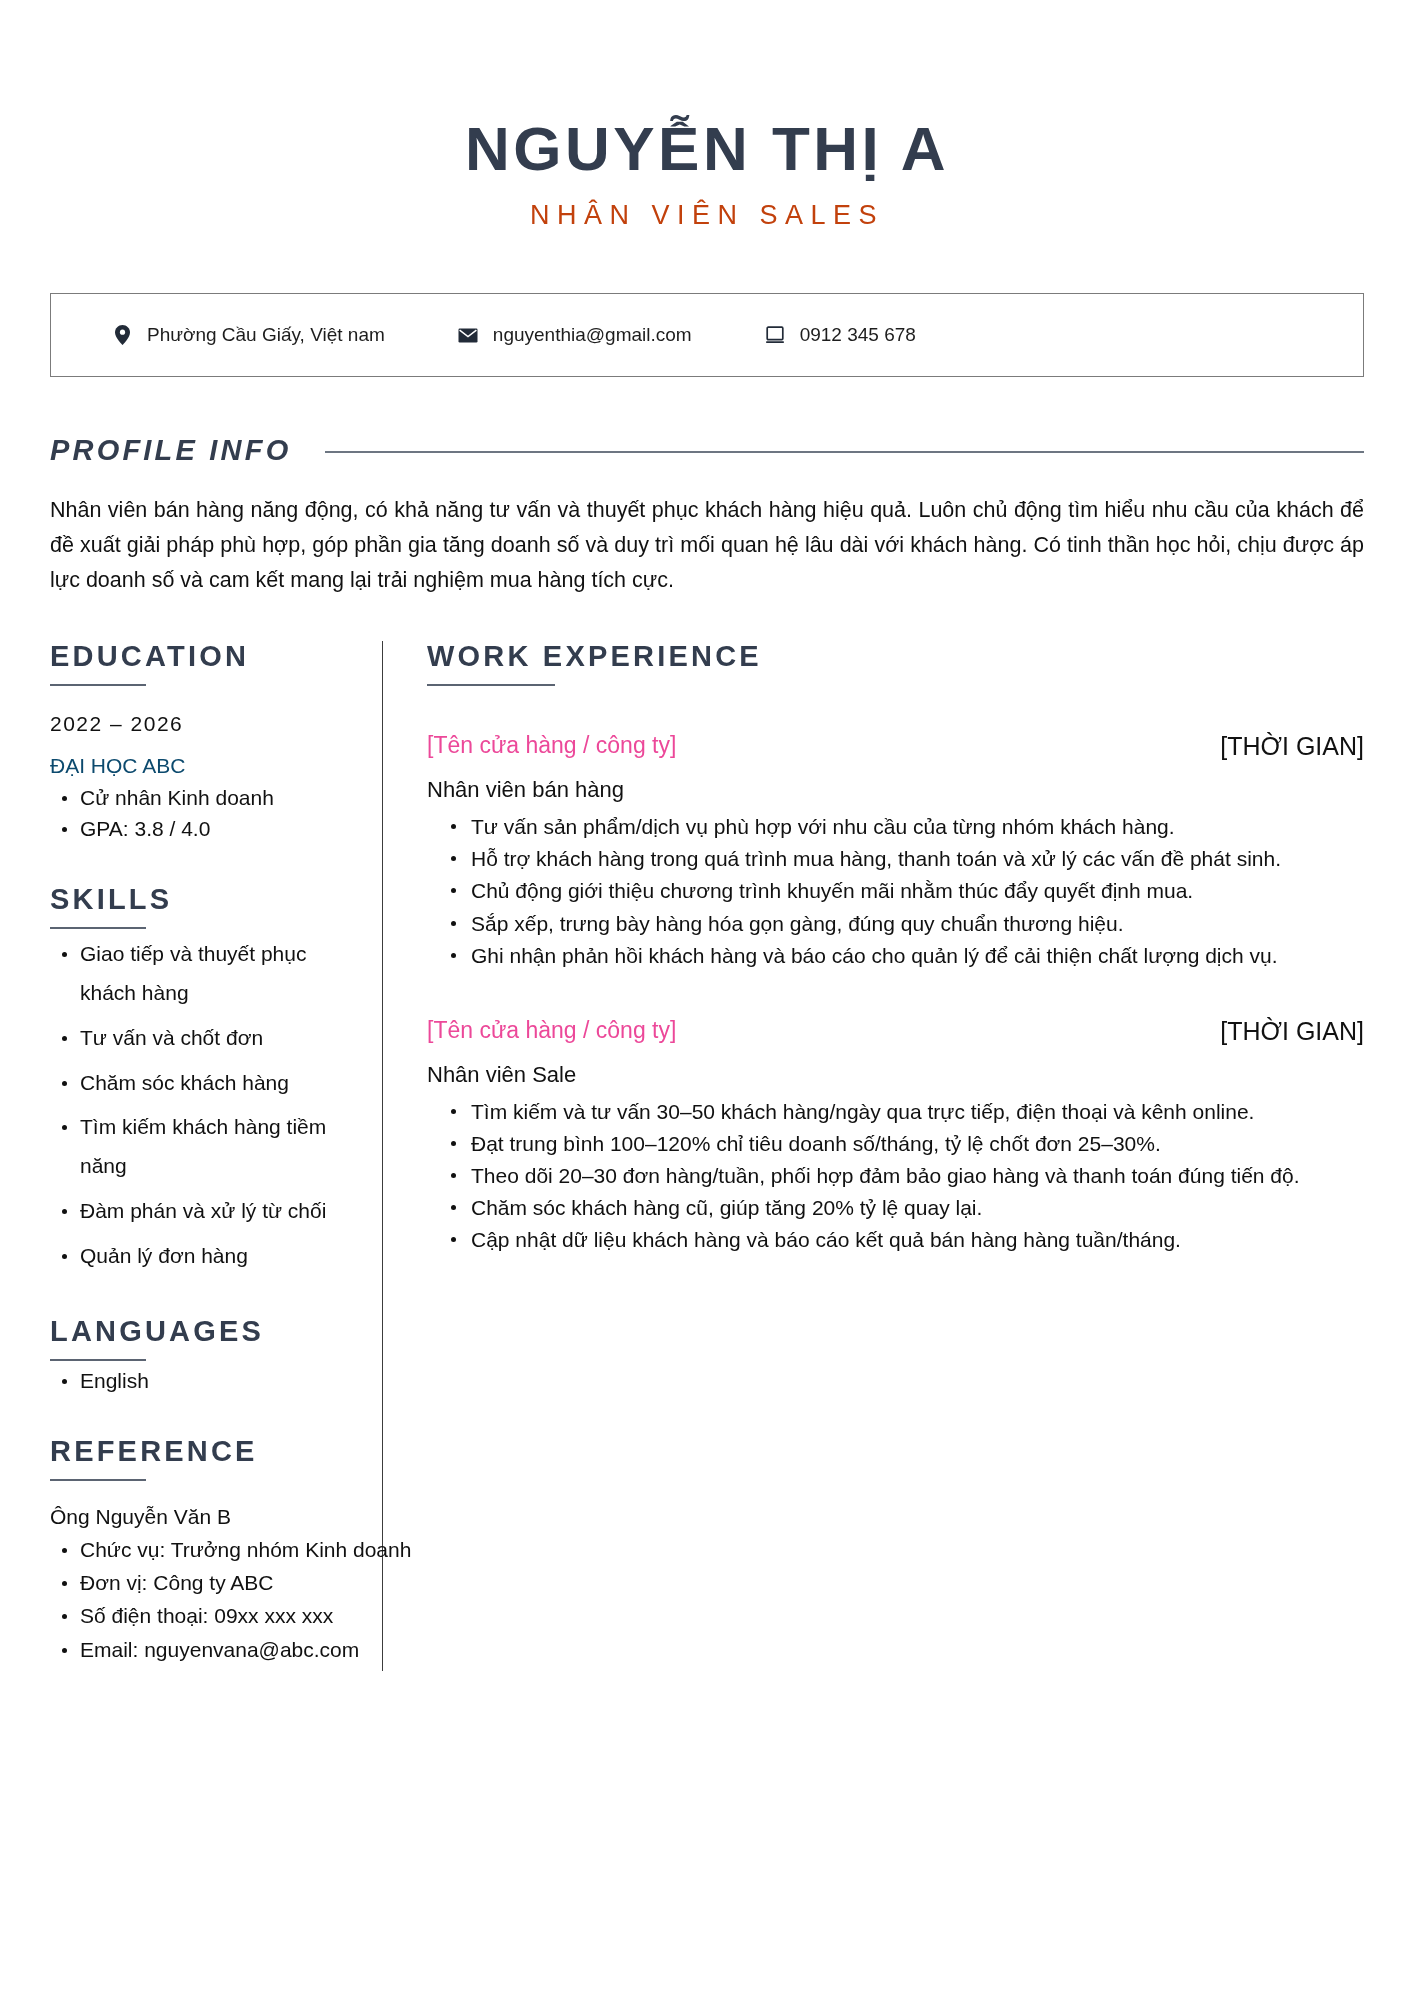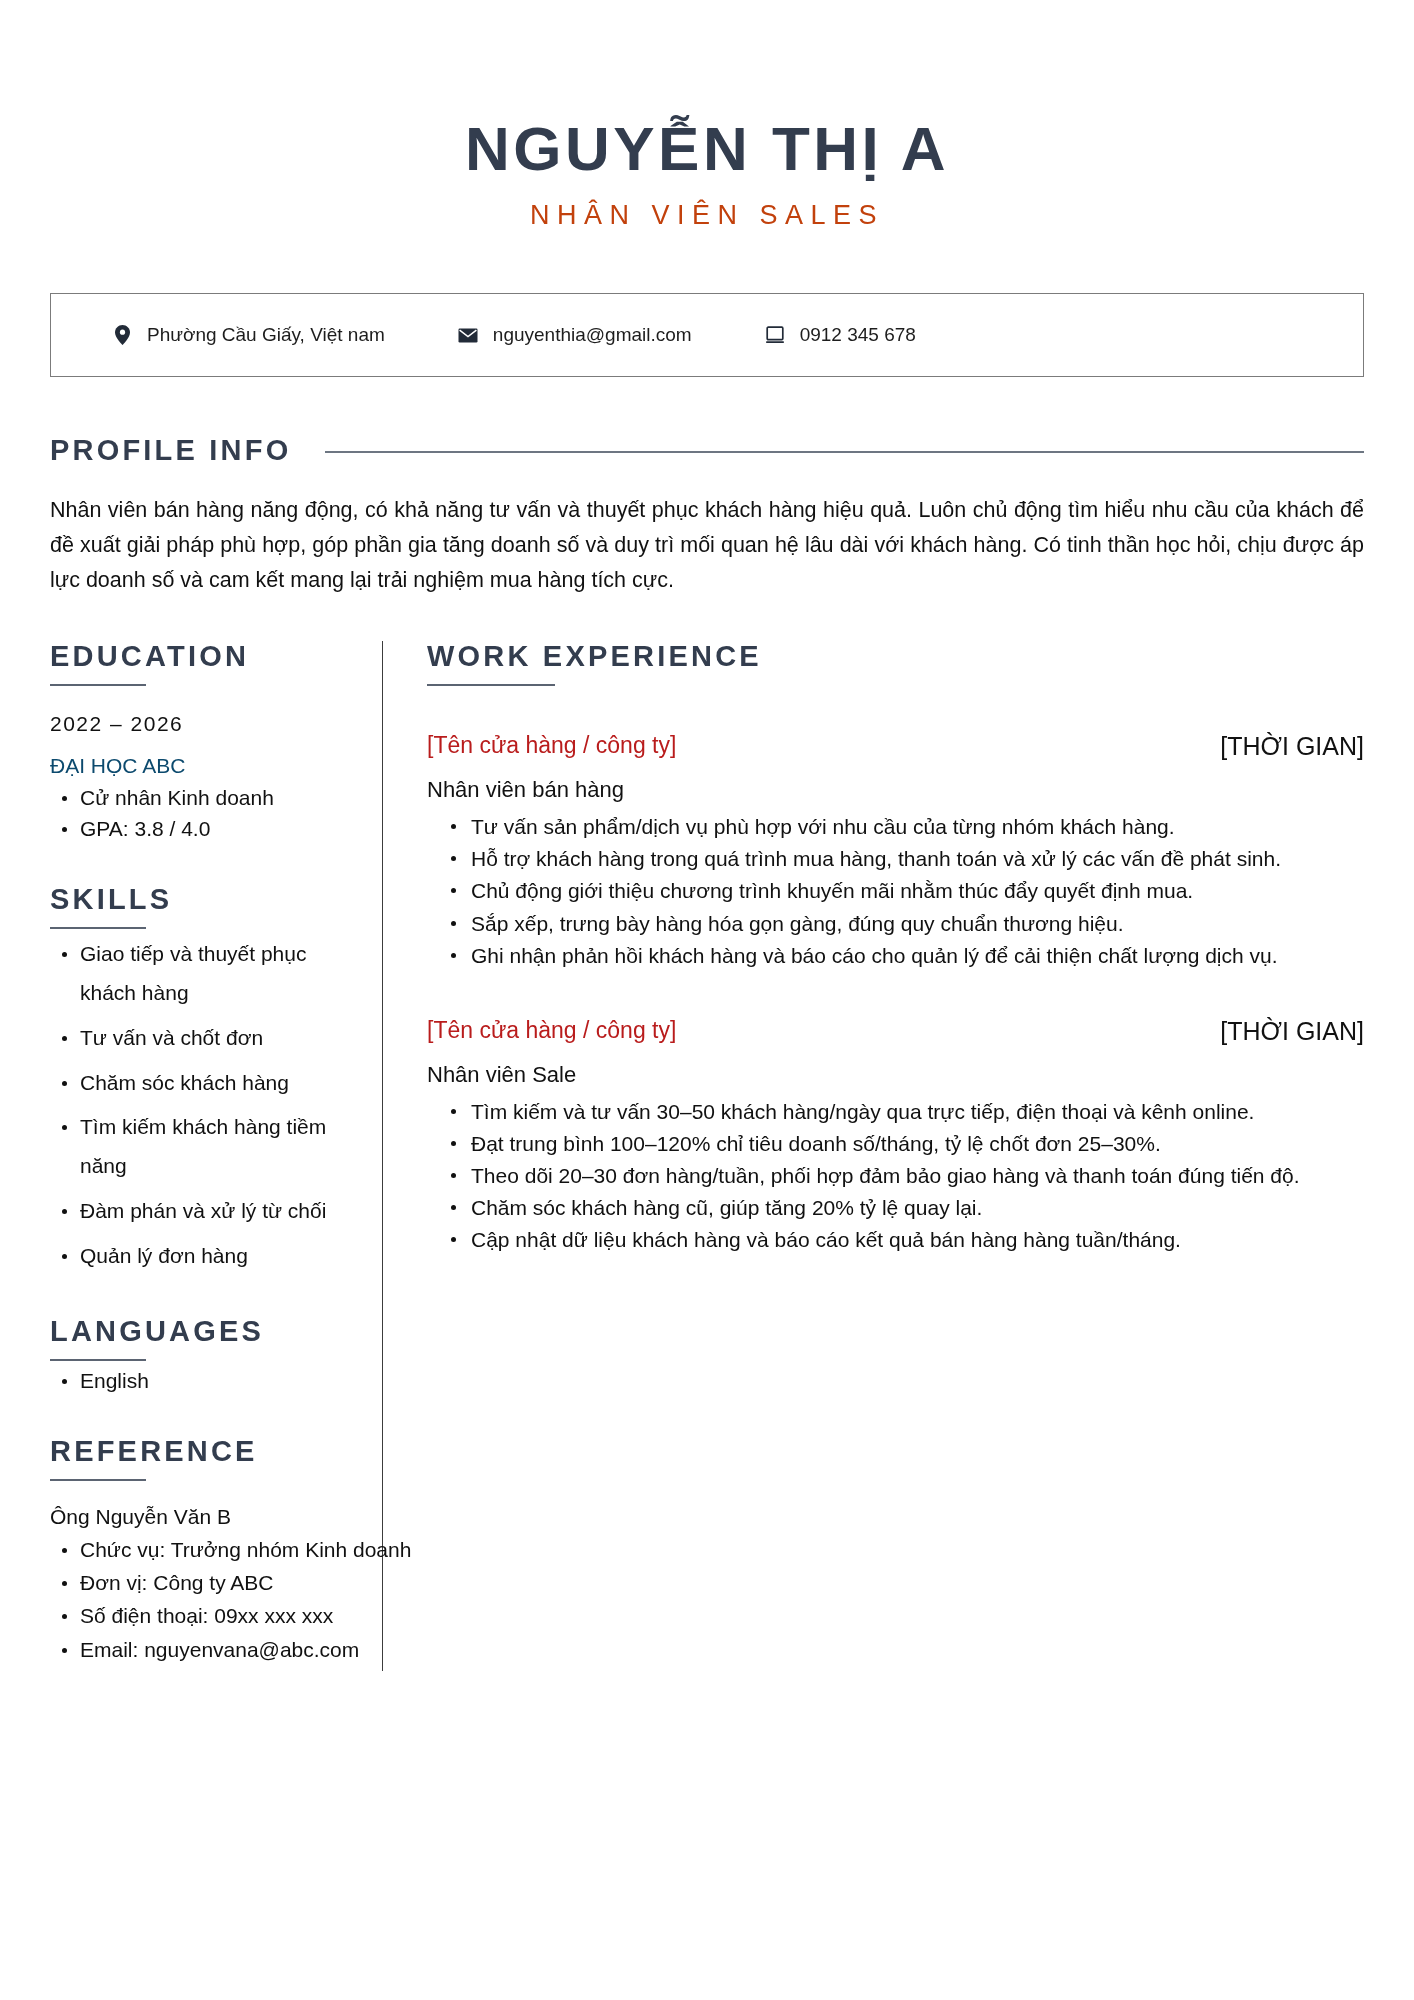--- a/index.html
+++ b/index.html
@@ -76,20 +76,21 @@
     height: 2px;
     background: #5b6472;
     margin-top: 11px;
   }
 
   
   .profile-head {
     display: flex;
     align-items: center;
     margin-top: 58px;
+    font-style: italic;
   }
   .profile-head .sec-heading { white-space: nowrap; }
   .profile-rule {
     flex: 1;
     height: 2px;
     background: #6d7682;
     margin-left: 34px;
     margin-top: 3px;
   }
   .profile-text {
@@ -182,21 +183,21 @@
   
   .job { margin-top: 46px; }
   .job:first-of-type { margin-top: 44px; }
   .job-head {
     display: flex;
     justify-content: space-between;
     align-items: baseline;
   }
   .job-company {
     font-size: 23px;
-    color: #b91c1c;
+    color: #ec4899;
   }
   .job-period {
     font-size: 25px;
     color: #111;
     white-space: nowrap;
     align-self: flex-end;
     padding-bottom: 2px;
   }
   .job-role {
     font-size: 22px;

